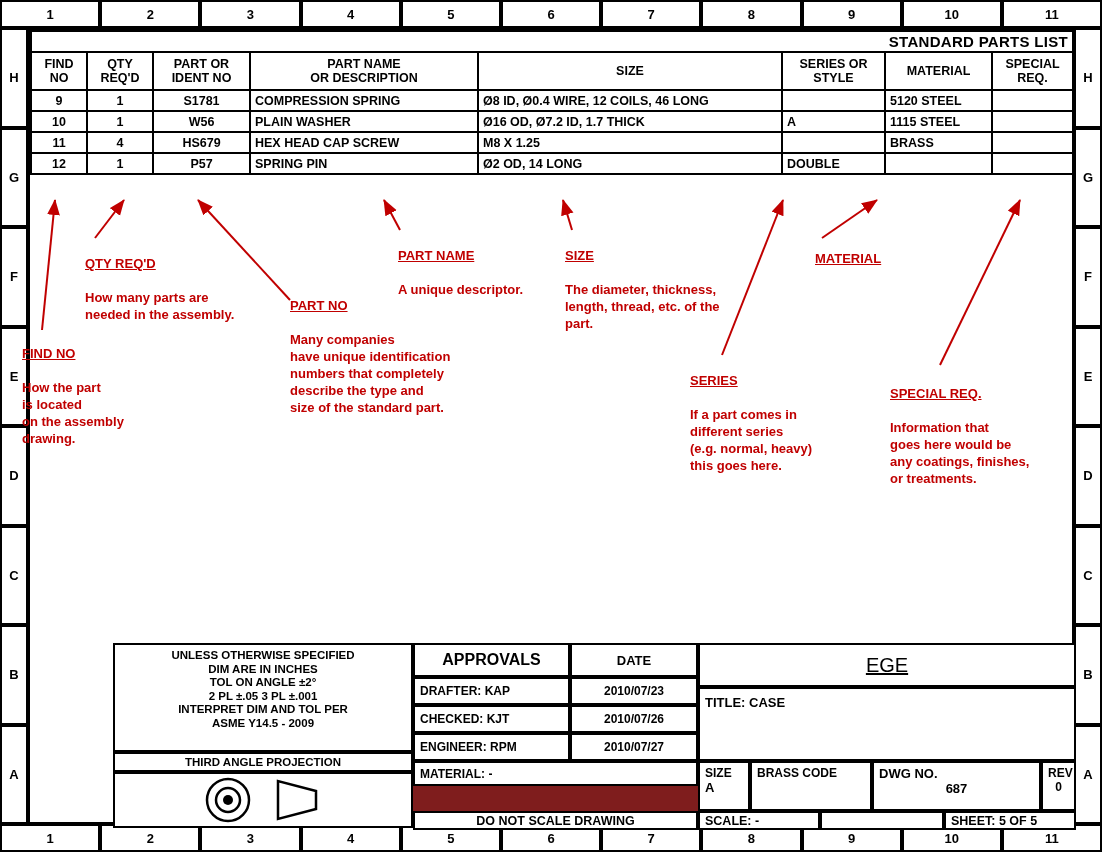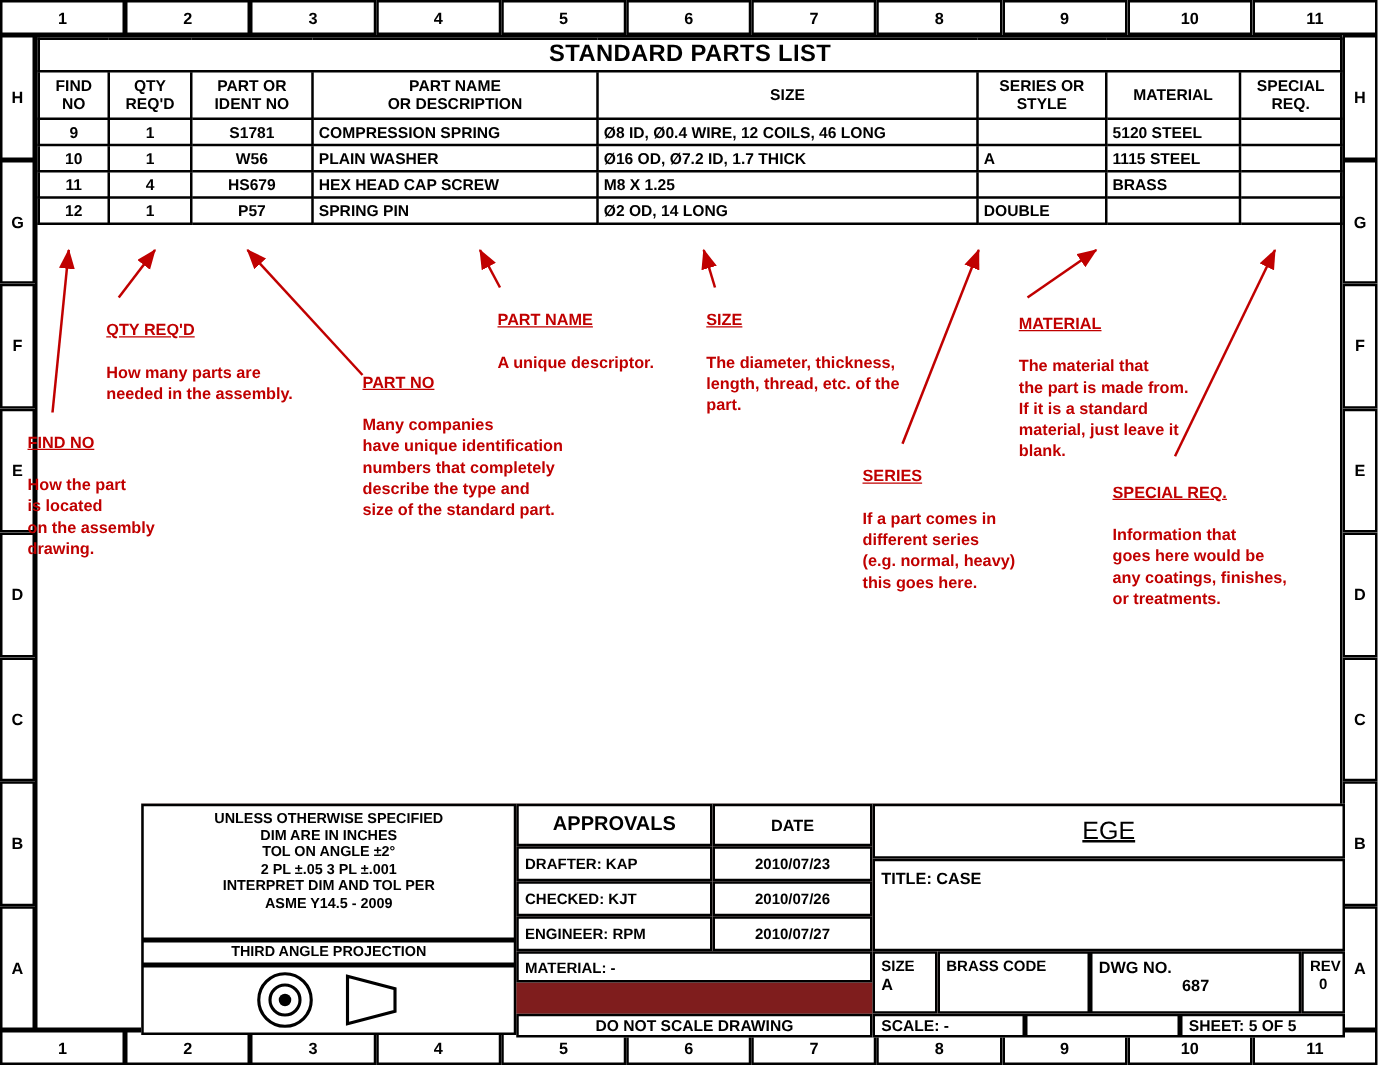--- a/index.html
+++ b/index.html
@@ -41,21 +41,21 @@
   #parts-list td, #parts-list th {
     border:2px solid #000;
     font-size:12.5px;
     font-weight:bold;
     padding:1px 4px;
     height:21px;
     text-align:center;
     vertical-align:middle;
     background:#fff;
   }
-  #parts-list .title-cell { font-size:19px; letter-spacing:0.3px; height:20px; }
+  #parts-list .title-cell { font-size:15px; letter-spacing:0.3px; height:20px;text-align:right; }
   #parts-list .hdr { height:38px; line-height:14px; }
   #parts-list td.l { text-align:left; }
   #parts-list td.c { text-align:center; }
 
   
   .anno {
     position:absolute;
     color:#c00000;
     font-size:13px;
     line-height:17px;
@@ -280,25 +280,20 @@
   <div class="anno" id="anno-series" style="left:690px; top:355px; width:180px;">
     <span class="hd">SERIES</span>
     <span class="bd">If a part comes in
 different series
 (e.g. normal, heavy)
 this goes here.</span>
   </div>
 
   <div class="anno" id="anno-material" style="left:815px; top:233px; width:190px;">
     <span class="hd">MATERIAL</span>
-    <span class="bd">The material that
-the part is made from.
-If it is a standard
-material, just leave it
-blank.</span>
   </div>
 
   <div class="anno" id="anno-special" style="left:890px; top:368px; width:190px;">
     <span class="hd">SPECIAL REQ.</span>
     <span class="bd">Information that
 goes here would be
 any coatings, finishes,
 or treatments.</span>
   </div>
 

